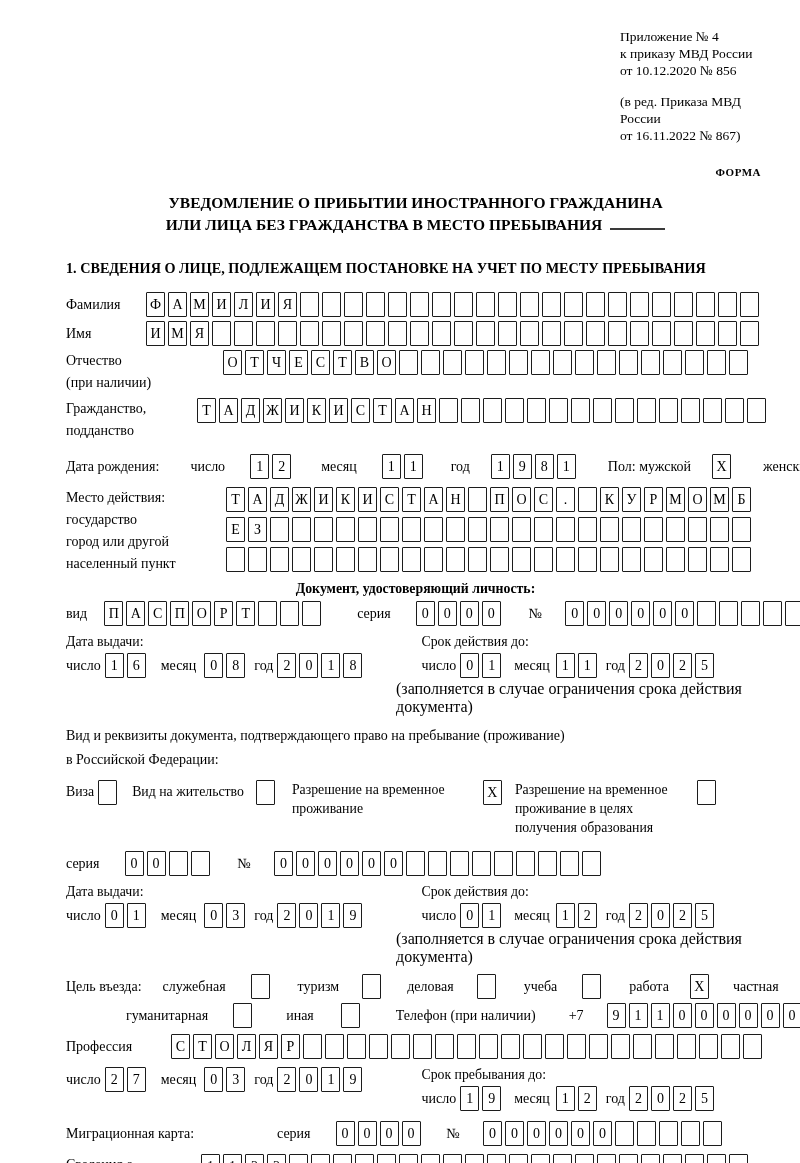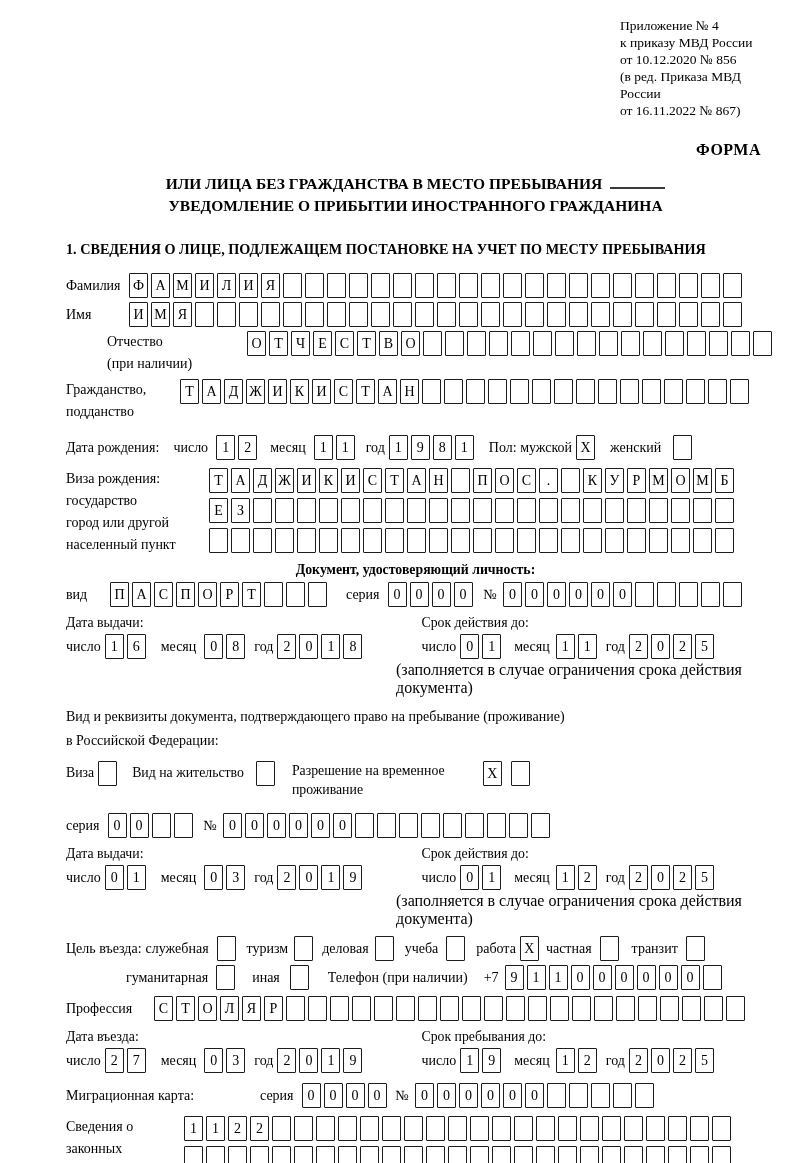--- a/index.html
+++ b/index.html
@@ -1,30 +1,30 @@
 <!DOCTYPE html>
 <html><head>
 <meta charset="utf-8">
 <style>
   html,body{margin:0;padding:0;background:#fff;}
   body{width:800px;height:1163px;overflow:hidden;font-family:"Liberation Serif",serif;color:#000;}
-  .page{padding:17px 35px 0 66px;box-sizing:border-box;width:800px;height:1163px;}
+  .page{padding:28px 35px 0 66px;box-sizing:border-box;width:800px;height:1163px;}
   .hdr{margin-left:554px;font-size:13.5px;line-height:17px;}
-  .hdr-red{margin-top:0;}
-  .forma{font-weight:bold;font-size:16px;text-align:right;padding-right:4px;margin-top:22px;letter-spacing:.5px;}
+  .hdr-red{margin-top:14px;}
+  .forma{font-weight:bold;font-size:11px;text-align:right;padding-right:4px;margin-top:22px;letter-spacing:.5px;}
   .title{font-weight:bold;font-size:15.5px;text-align:center;line-height:22px;margin-top:14px;}
   .blank{display:inline-block;width:55px;border-bottom:2px solid #3a3a3a;height:3px;margin-left:8px;}
   .sec{font-weight:bold;font-size:14.2px;margin-top:24px;margin-bottom:15px;}
-  .frow{display:flex;align-items:center;margin-bottom:4px;}
+  .frow{display:flex;align-items:center;margin-bottom:4px;gap:17px;}
   .frow.top{align-items:flex-start;}
   .lblcol{flex:none;font-size:14px;line-height:22px;}
   .lbl{font-size:14px;white-space:nowrap;}
   .cells{display:flex;flex:none;}
   .cell{display:inline-flex;flex:none;align-items:center;justify-content:center;width:19px;height:25px;border:1.6px solid #1c1c1c;border-radius:1px;margin-right:3px;box-sizing:border-box;font-size:14px;background:#fff;}
-  .w63{width:63px;}.w140{width:140px;margin-left:41px;}.w114{width:114px;}.w143{width:143px;}.w88{width:88px;}
+  .w63{width:63px;}.w140{width:140px;}.w114{width:114px;}.w143{width:143px;}.w88{width:88px;}
   .ml4{margin-left:4px;}.ml6{margin-left:6px;}.ml8{margin-left:8px;}.ml10{margin-left:10px;}
   .ml12{margin-left:12px;}.ml14{margin-left:14px;}.ml16{margin-left:16px;}
   .mb5{margin-bottom:5px;}
   .stack{display:flex;flex-direction:column;}
   .doc-h{font-weight:bold;font-size:13.8px;text-align:center;margin:6px 0 4px 0;}
   .dgrow{display:flex;margin-top:8px;}
   .dg{flex:none;}
   .dg-h{text-align:left;font-size:13.8px;margin-bottom:3px;}
   .dg-c{display:flex;align-items:center;}
   .dg.rgt{margin-left:56px;}
@@ -46,22 +46,22 @@
     <div>от 10.12.2020 № 856</div>
     <div class="hdr-red">
       <div>(в ред. Приказа МВД России</div>
       <div>от 16.11.2022 № 867)</div>
     </div>
   </div>
 
   <div class="forma">ФОРМА</div>
 
   <div class="title">
+    <div>УВЕДОМЛЕНИЕ О ПРИБЫТИИ ИНОСТРАННОГО ГРАЖДАНИНА</div>
     <div><span>ИЛИ ЛИЦА БЕЗ ГРАЖДАНСТВА В МЕСТО ПРЕБЫВАНИЯ</span><span class="blank"></span></div>
-    <div>УВЕДОМЛЕНИЕ О ПРИБЫТИИ ИНОСТРАННОГО ГРАЖДАНИНА</div>
   </div>
 
   <div class="sec">1. СВЕДЕНИЯ О ЛИЦЕ, ПОДЛЕЖАЩЕМ ПОСТАНОВКЕ НА УЧЕТ ПО МЕСТУ ПРЕБЫВАНИЯ</div>
 
   <div class="frow">
     <span class="lblcol w63">Фамилия</span>
     <span class="cells">
         <span class="cell">Ф</span>
         <span class="cell">А</span>
         <span class="cell">М</span>
@@ -219,21 +219,21 @@
         <span class="cell">X</span>
       </span>
     <span class="lbl ml12">женский</span>
     <span class="cells ml12">
         <span class="cell"></span>
       </span>
   </div>
 
   <div class="frow top">
     <span class="lblcol w143 stack">
-      <span>Виза рождения:</span>
+      <span>Место действия:</span>
       <span>государство</span>
       <span>город или другой</span>
       <span>населенный пункт</span>
     </span>
     <span class="stack">
       <span class="cells mb5">
           <span class="cell">Т</span>
           <span class="cell">А</span>
           <span class="cell">Д</span>
           <span class="cell">Ж</span>
@@ -408,20 +408,21 @@
         <span class="cell"></span>
       </span>
     <span class="optlbl ml12" style="padding-top:4px;">Вид на жительство</span>
     <span class="cells ml12">
         <span class="cell"></span>
       </span>
     <span class="optcol w180 ml14">Разрешение на временное проживание</span>
     <span class="cells ml8">
         <span class="cell">X</span>
       </span>
+    <span class="optcol w175 ml10">Разрешение на временное проживание в целях получения образования</span>
     <span class="cells ml6">
         <span class="cell"></span>
       </span>
   </div>
 
   <div class="frow">
     <span class="lbl">серия</span>
     <span class="cells ml8">
         <span class="cell">0</span>
         <span class="cell">0</span>
@@ -580,21 +581,20 @@
         <span class="cell"></span>
         <span class="cell"></span>
         <span class="cell"></span>
         <span class="cell"></span>
         <span class="cell"></span>
       </span>
   </div>
 
   <div class="dgrow">
     <div class="dg">
-      <div class="dg-h">Дата въезда:</div>
       <div class="dg-c">
         <span class="lbl">число</span>
         <span class="cells ml4">
             <span class="cell">2</span>
             <span class="cell">7</span>
           </span>
         <span class="lbl ml12">месяц</span>
         <span class="cells ml8">
             <span class="cell">0</span>
             <span class="cell">3</span>

